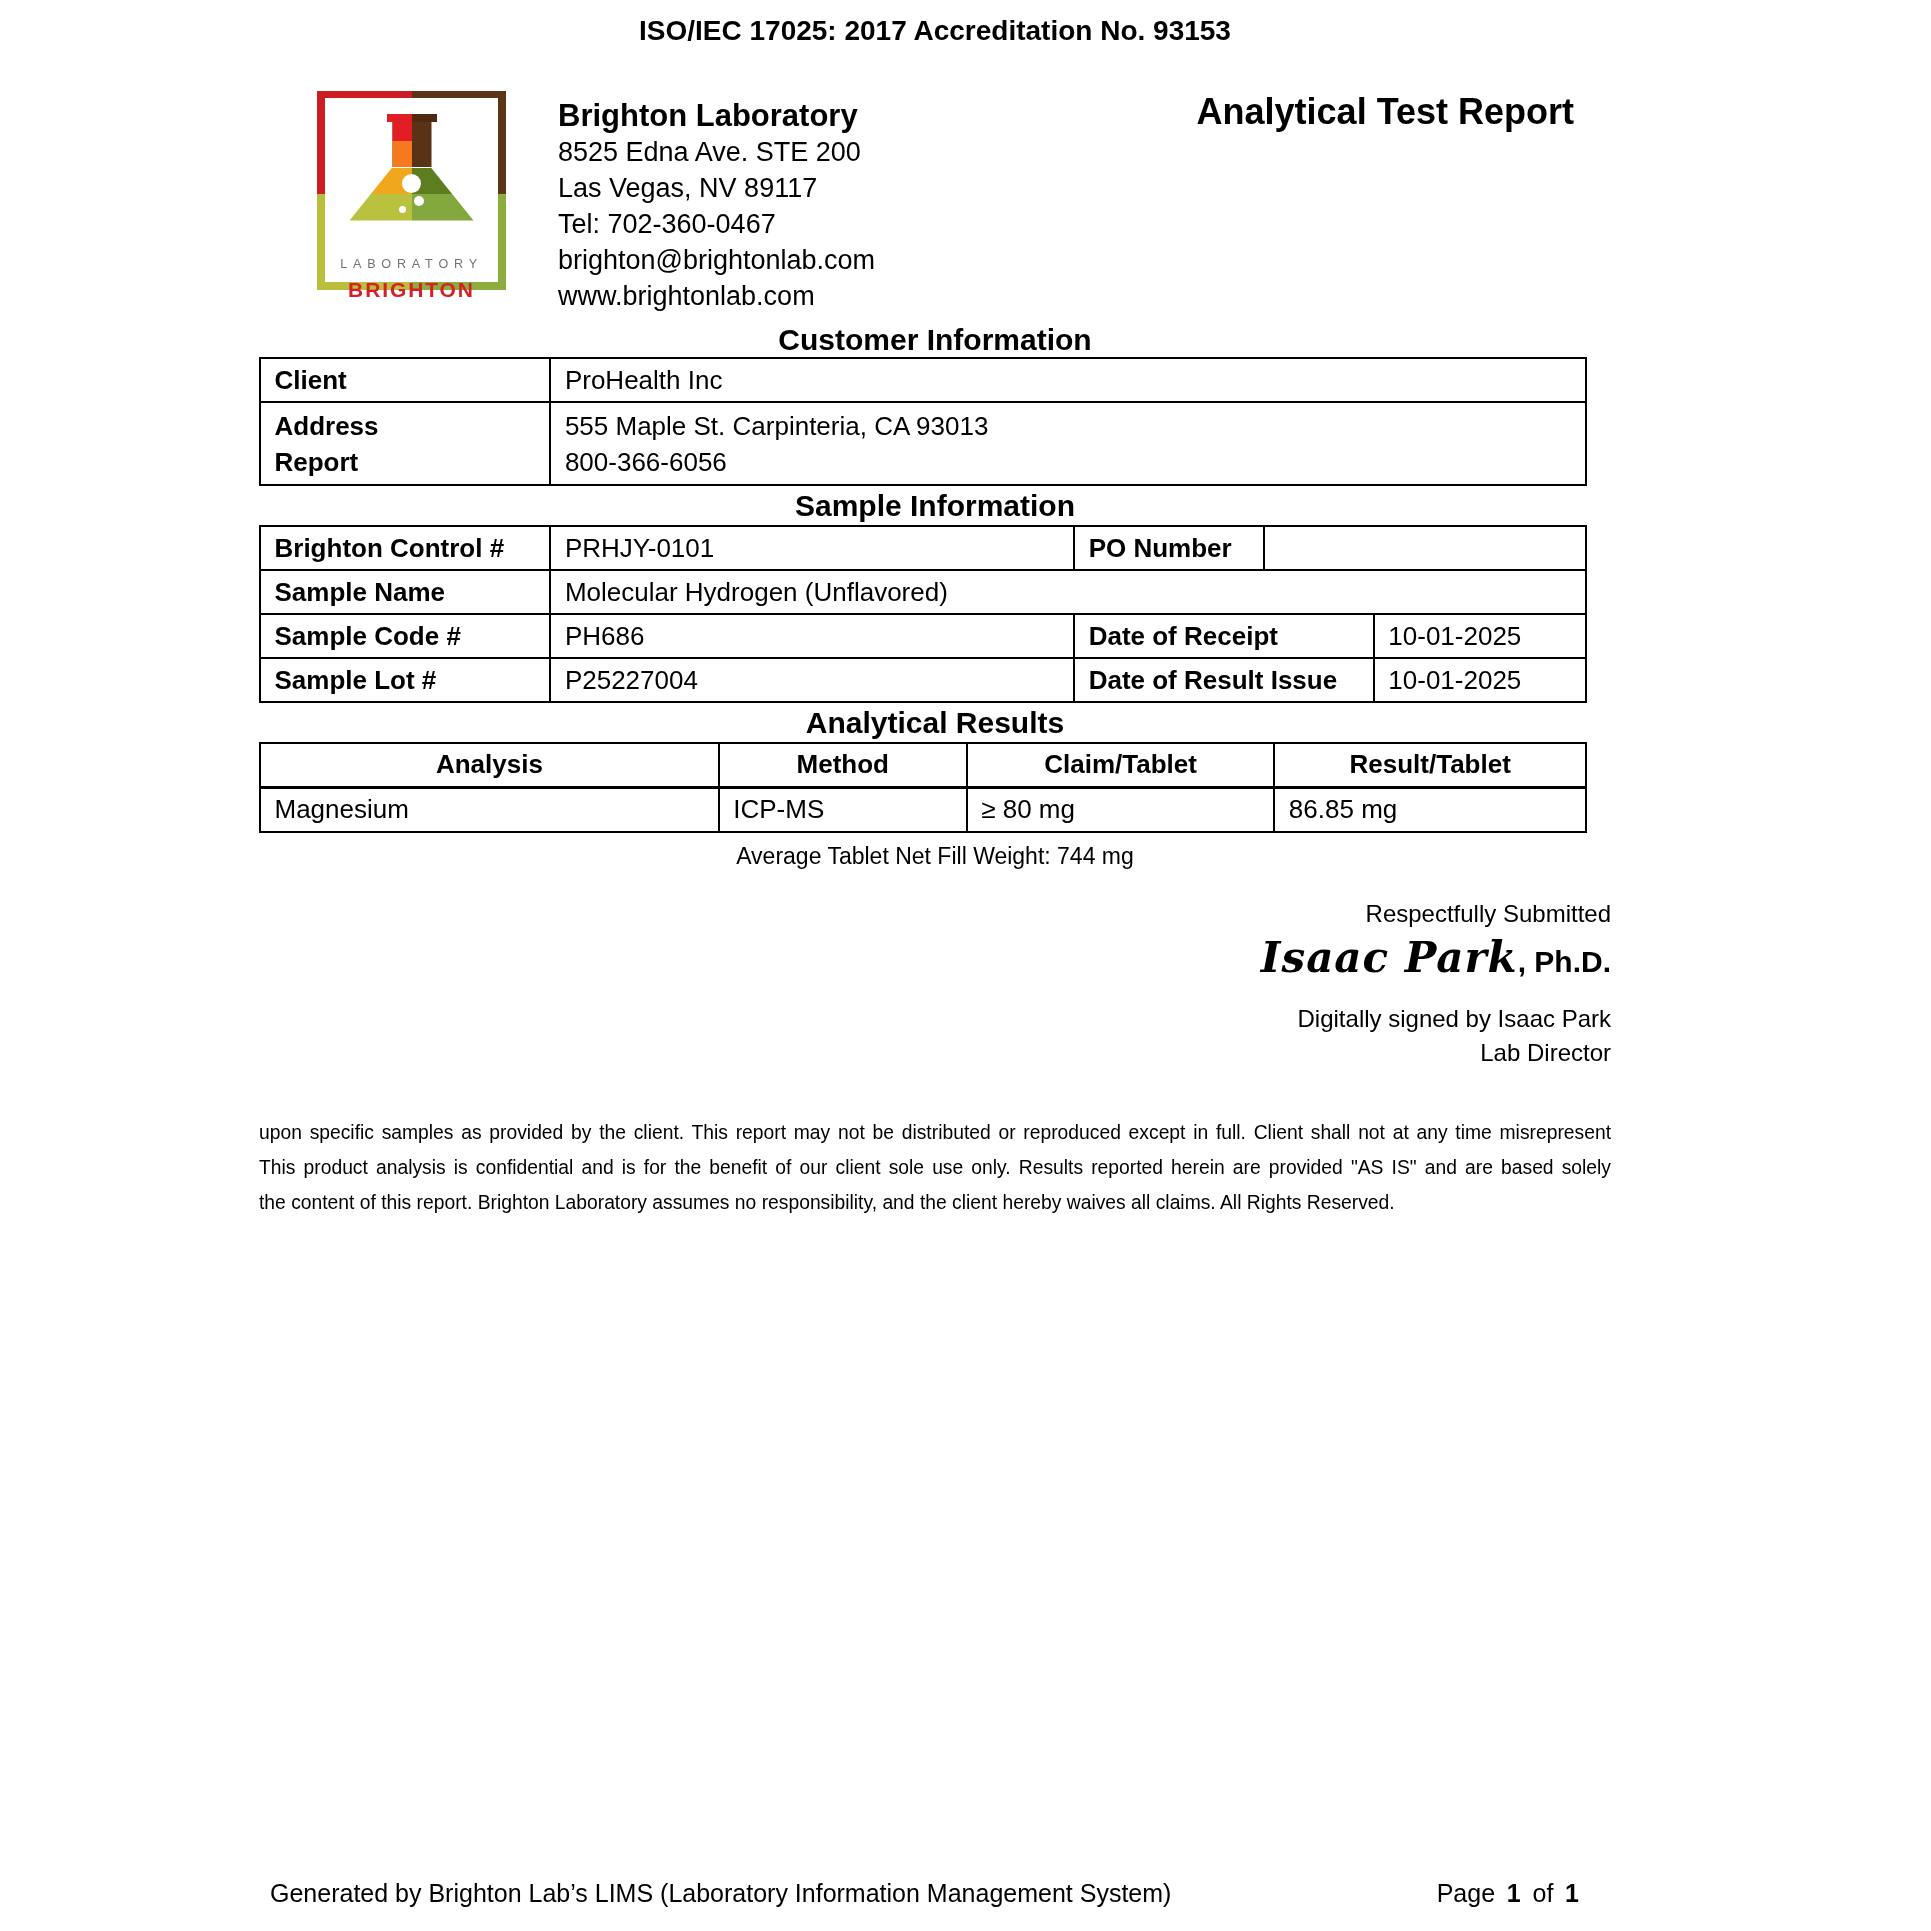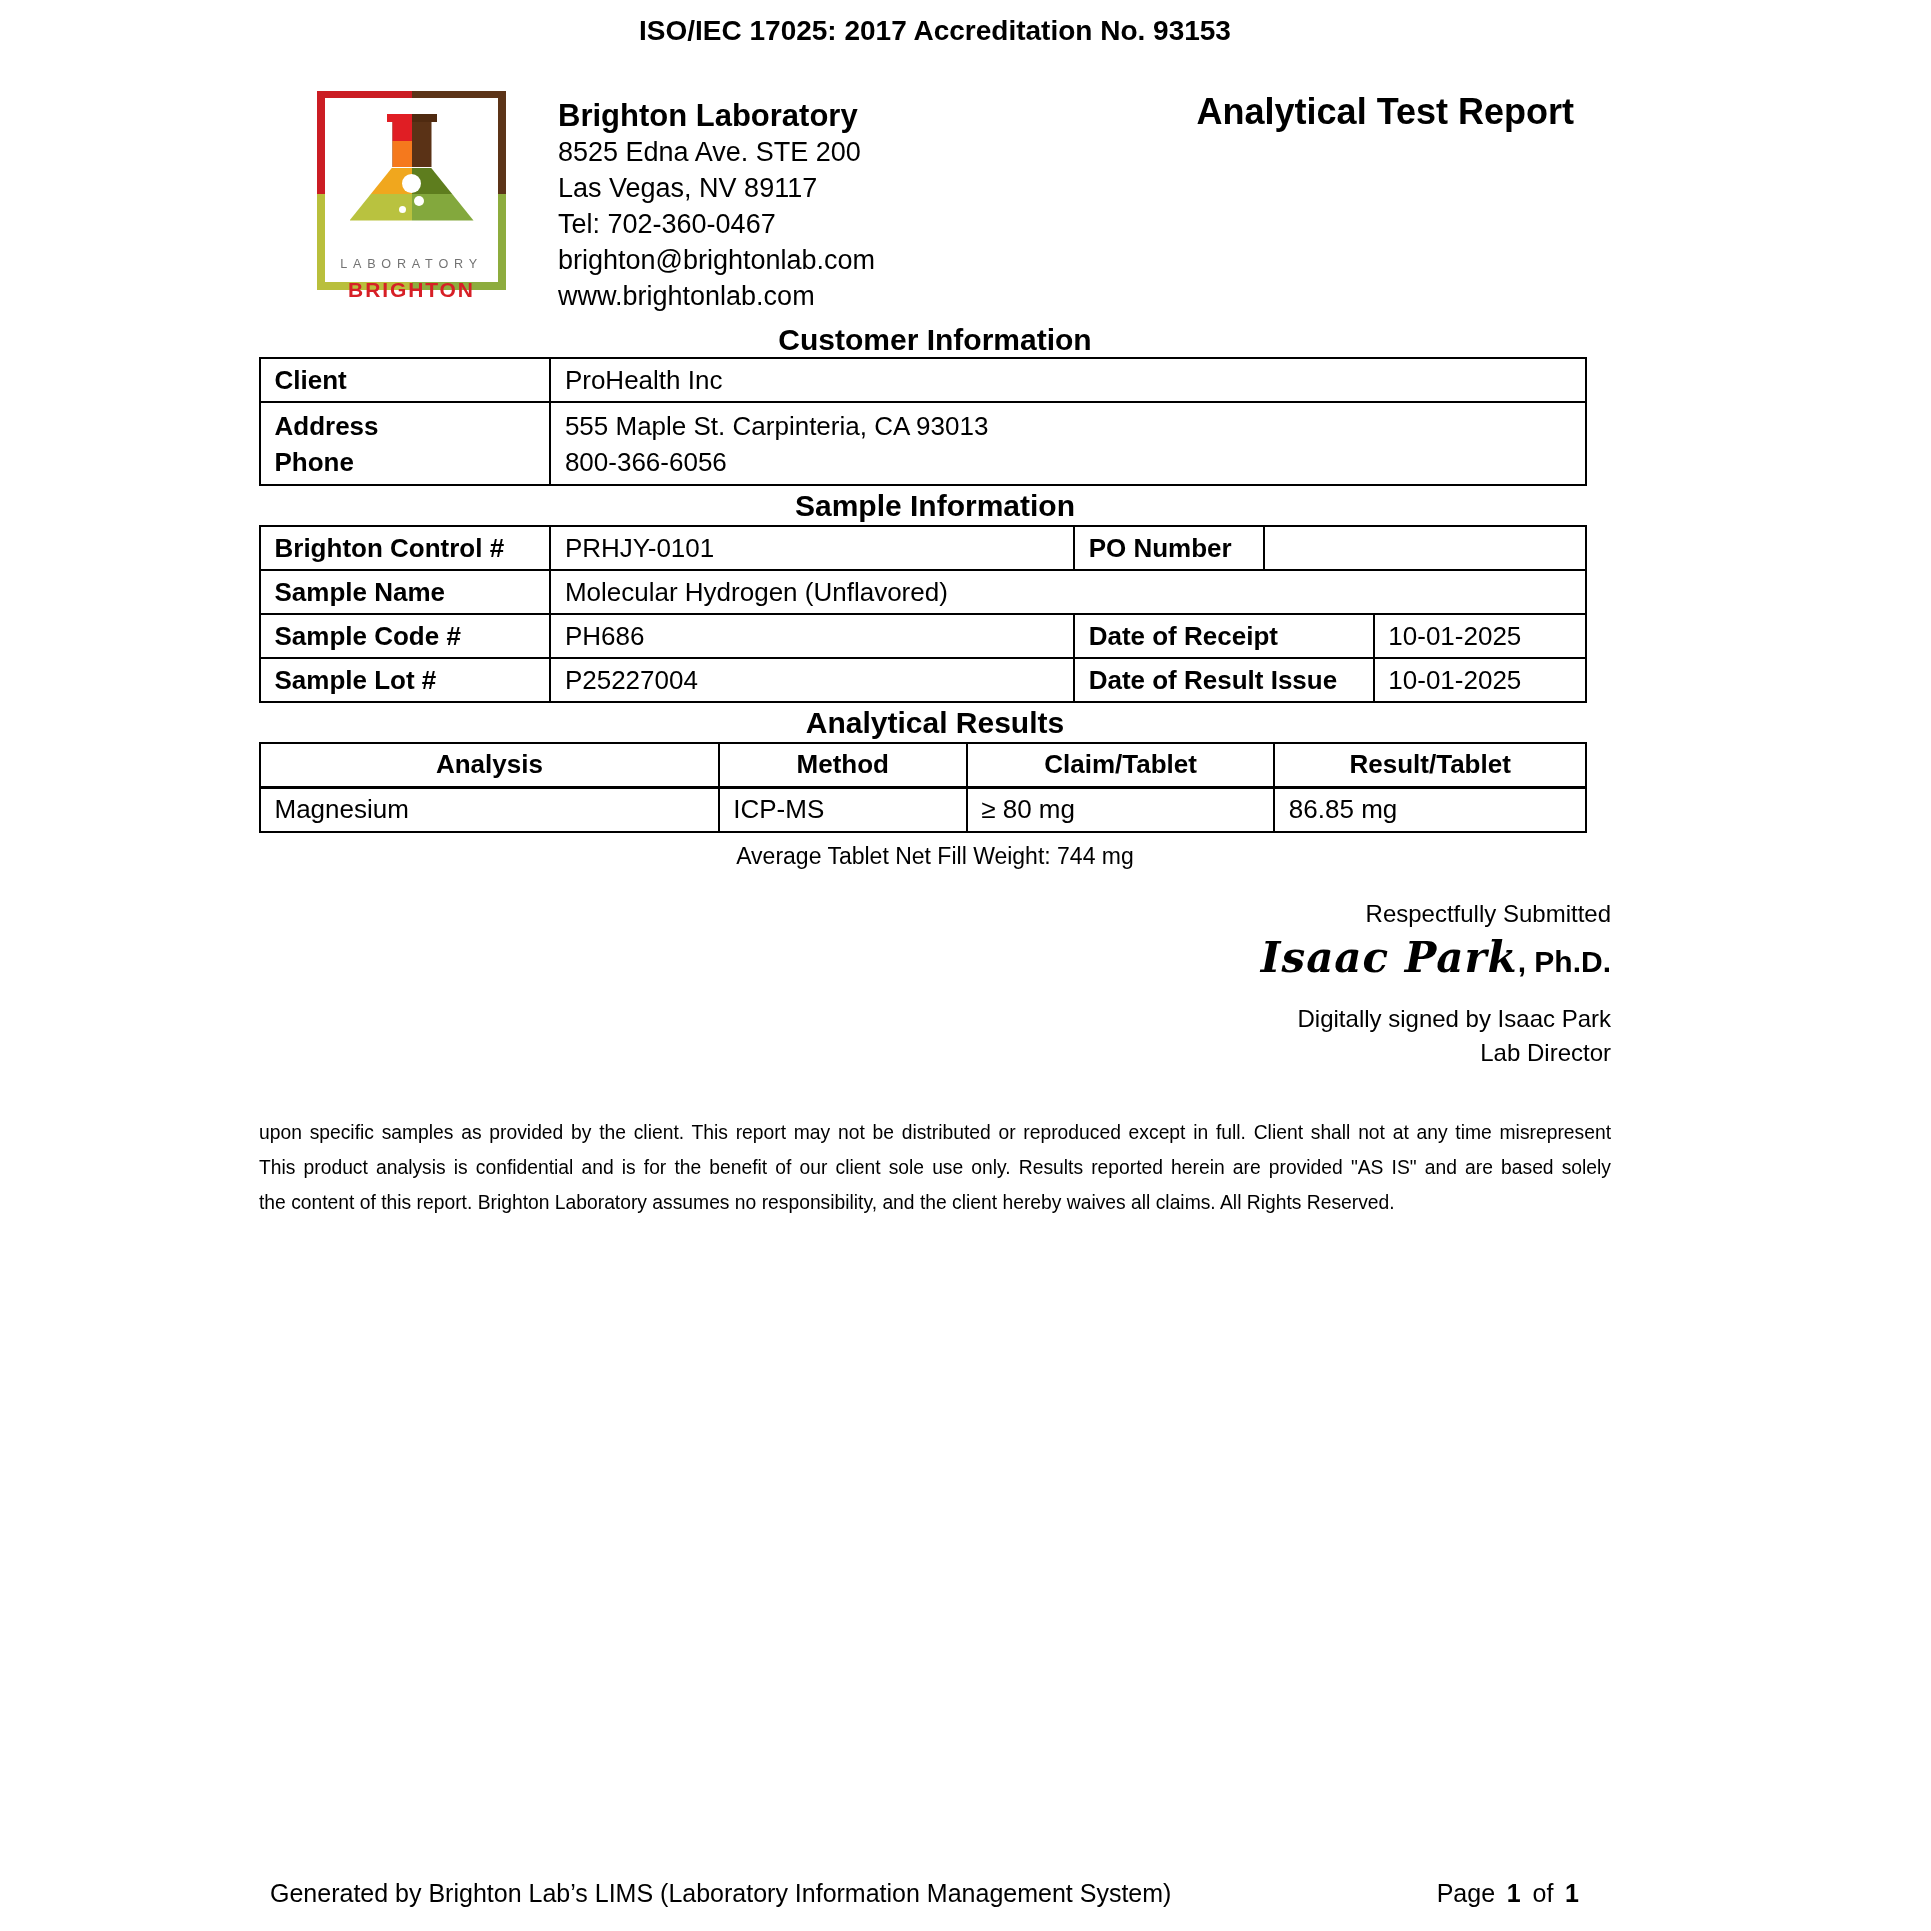--- a/index.html
+++ b/index.html
@@ -137,21 +137,21 @@
         <col style="width:78.1%">
       </colgroup>
     <tbody>
         <tr>
       <td class="lbl">Client</td>
       <td class="val">ProHealth Inc</td>
     </tr>
     <tr>
       <td class="lbl two-line">
         <div class="ln">Address</div>
-        <div class="ln">Phone</div>
+        <div class="ln">Report</div>
       </td>
       <td class="val two-line">
         <div class="ln">555 Maple St. Carpinteria, CA 93013</div>
         <div class="ln">800-366-6056</div>
       </td>
     </tr>
   </tbody>
     </table>
 
   <div class="section-title st-mid">Sample Information</div>

